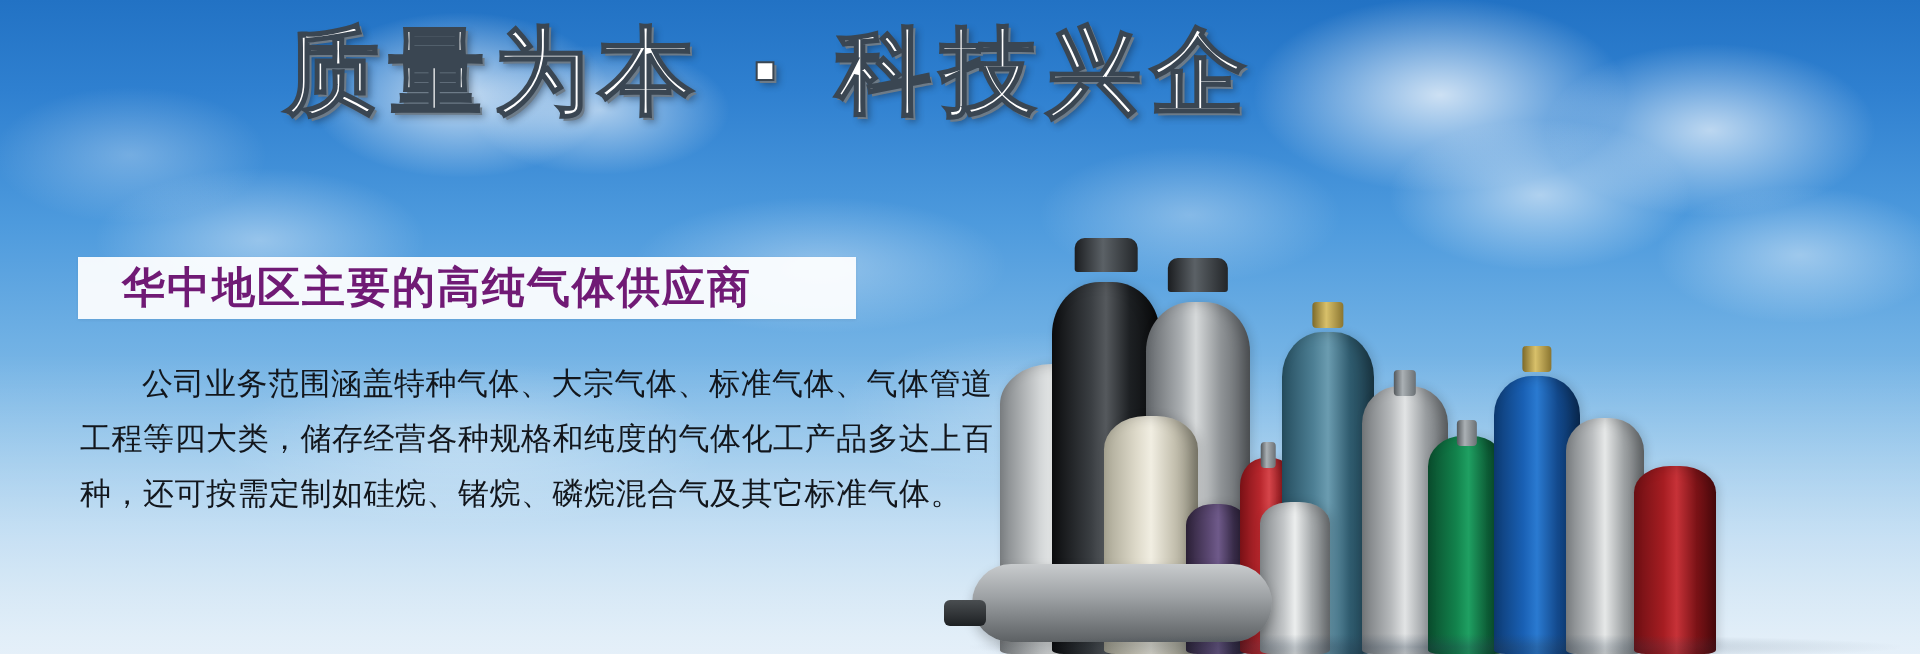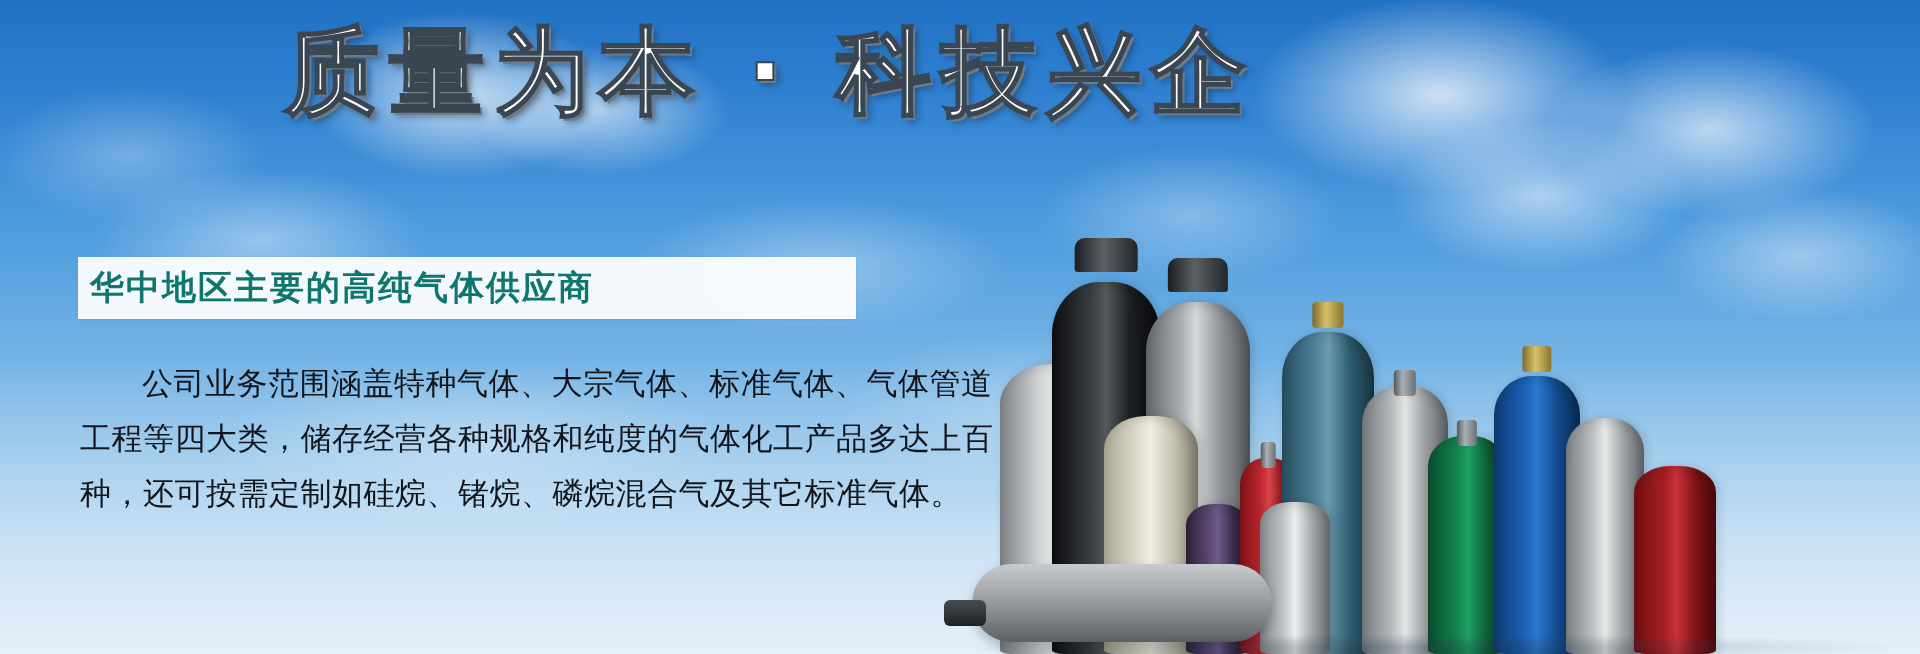--- a/index.html
+++ b/index.html
@@ -84,24 +84,24 @@
     position:absolute;
     left:78px; top:257px;
     width:778px; height:62px;
     background:rgba(255,255,255,0.93);
     display:flex; align-items:center;
     box-shadow:0 1px 3px rgba(0,0,0,0.07);
   }
   .callout-text {
     font-family:"DejaVu Sans", sans-serif;
     font-weight:bold;
-    font-size:34px;
+    font-size:43px;
     letter-spacing:2px;
-    color:#0f766e;
-    padding-left:12px;
+    color:#701a75;
+    padding-left:44px;
     white-space:nowrap;
   }
 
   
   .body-copy {
     position:absolute;
     left:80px; top:356px;
     width:790px;
   }
   .body-copy p {

